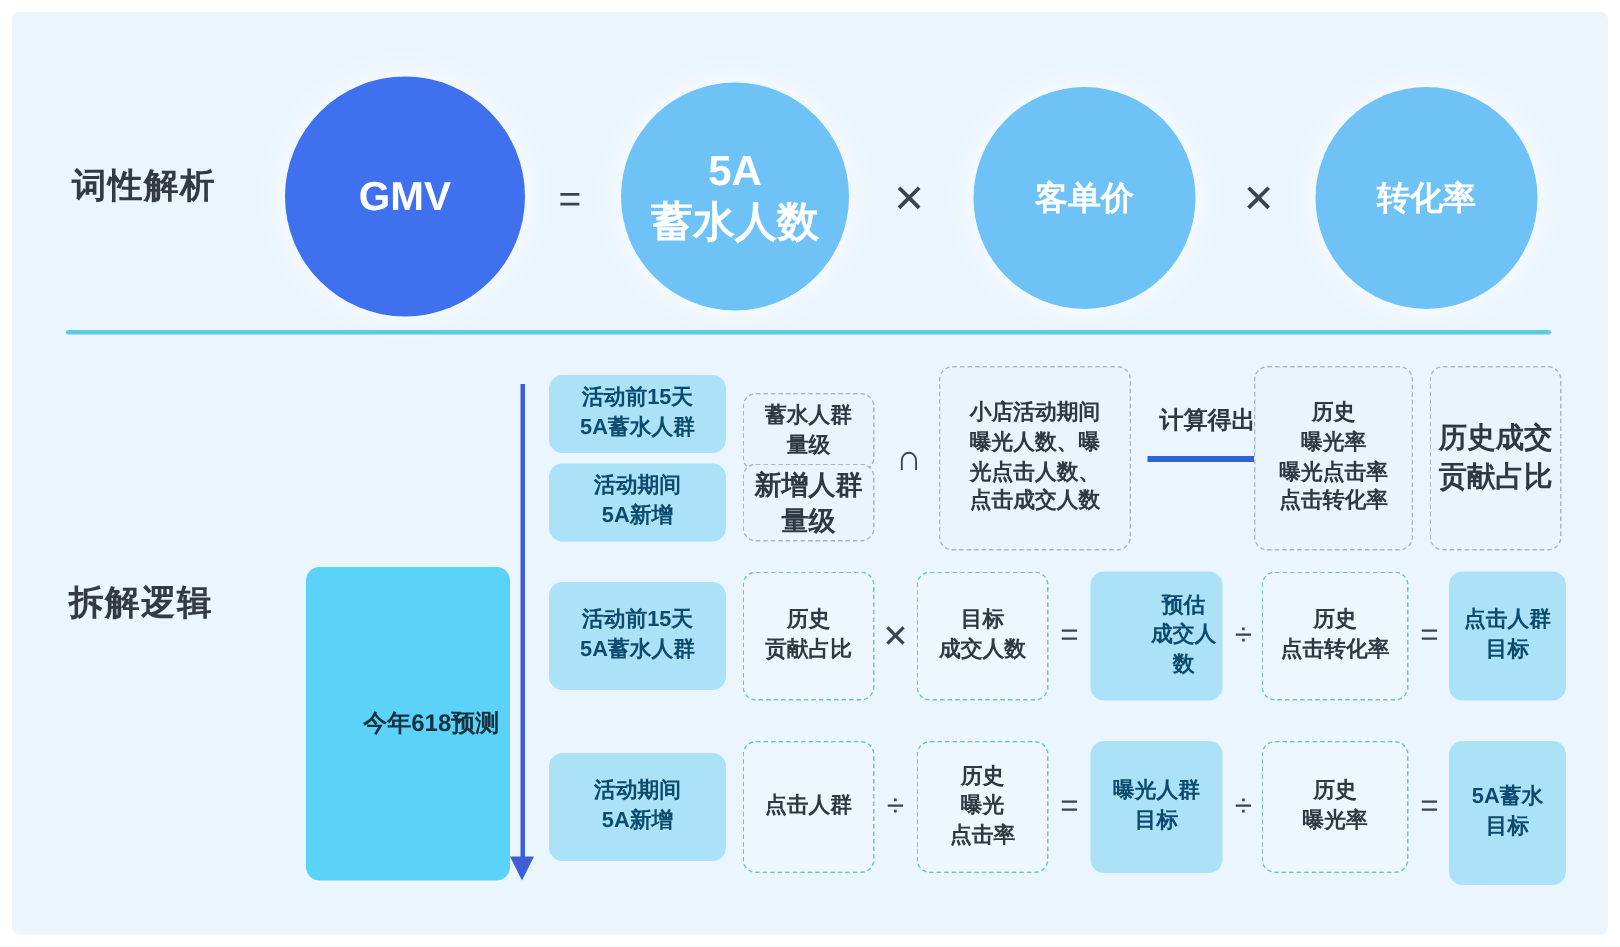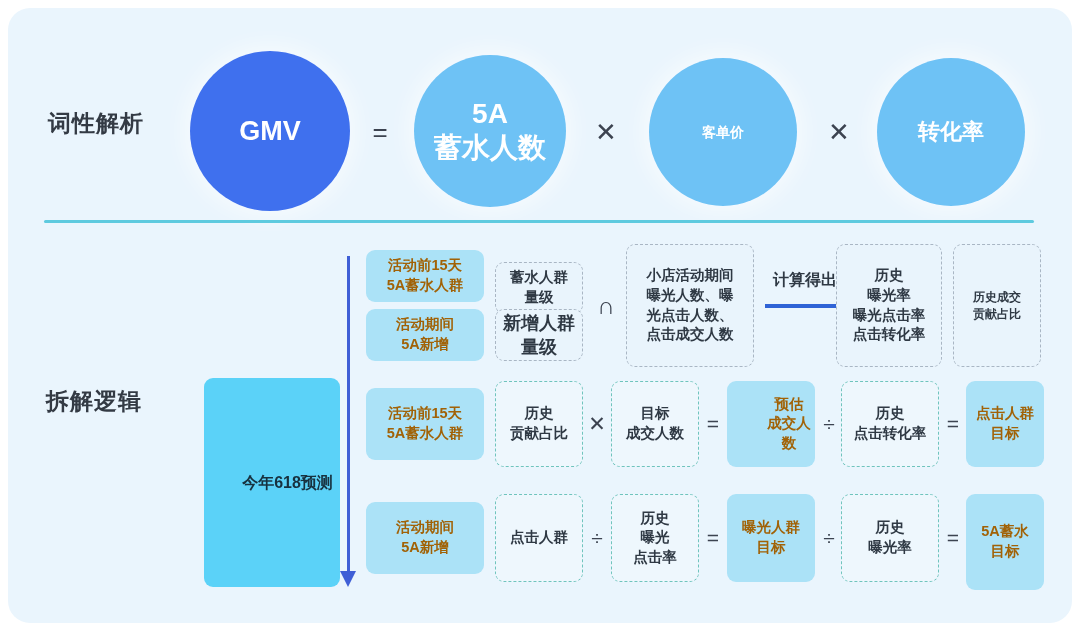--- a/index.html
+++ b/index.html
@@ -6,21 +6,21 @@
   body{
     width:1080px;height:631px;
     background:#ffffff;
     font-family:"Liberation Sans","DejaVu Sans",sans-serif;
     overflow:hidden;
   }
   #canvas{
     position:absolute;left:8px;top:8px;
     width:1064px;height:615px;
     background:#eaf5fd;
-    border-radius:22px;
+    border-radius:5px;
     overflow:hidden;
   }
 
   
   #sec1{position:absolute;left:0;top:0;width:1064px;height:205px;}
   .sec-label{
     position:absolute;
     font-size:23px;font-weight:bold;color:#333a44;
     letter-spacing:1px;white-space:nowrap;
   }
@@ -31,21 +31,21 @@
     position:absolute;border-radius:50%;
     display:flex;align-items:center;justify-content:center;
     text-align:center;line-height:1.2;
     color:#ffffff;font-weight:bold;
     box-shadow:0 0 22px 6px rgba(255,255,255,0.55);
   }
   .circle.dark{background:#3f70ee;}
   .circle.light{background:#6ec2f5;}
   #c-gmv{left:182px;top:43px;width:160px;height:160px;font-size:27px;}
   #c-5a{left:406px;top:47px;width:152px;height:152px;font-size:28px;}
-  #c-price{left:641px;top:50px;width:148px;height:148px;font-size:14px;}
+  #c-price{left:641px;top:50px;width:148px;height:148px;font-size:22px;}
   #c-conv{left:869px;top:50px;width:148px;height:148px;font-size:22px;}
 
   .op-top{
     position:absolute;font-size:26px;color:#3c4350;font-weight:400;
     display:flex;align-items:center;justify-content:center;
     width:34px;height:34px;
   }
   #op-eq{left:355px;top:107px;}
   #op-x1{left:581px;top:107px;}
   #op-x2{left:814px;top:107px;}
@@ -62,21 +62,21 @@
     position:absolute;
     display:flex;align-items:center;justify-content:center;
     text-align:center;line-height:1.35;
     font-weight:bold;color:#2f3944;
     border-radius:9px;
     box-sizing:border-box;
   }
   
   .fill-pale{background:#c6e3f8;color:#2c3a47;}
   .fill-cyan{background:#5bd2f8;color:#17313f;padding-left:31px;}
-  .fill-blue{background:#abe2f7;color:#a16207;}
+  .fill-blue{background:#abe2f7;color:#0c4a6e;}
   
   .dash-gray{
     background:#e9f4fc;
     border:1.6px dashed #a9b6c4;
     color:#2f3944;
   }
   .dash-teal{
     background:#eef7fd;
     border:1.6px dashed #6fc4bd;
     color:#2f3944;
@@ -192,21 +192,21 @@
     </div>
 
     <div id="calc-label">计算得出</div>
     <div id="hline"></div>
     <div id="hhead"></div>
 
     <div class="block dash-gray" style="left:828px;top:18px;width:106px;height:123px;font-size:14.5px;">
       <span>历史<br>曝光率<br>曝光点击率<br>点击转化率</span>
     </div>
 
-    <div class="block dash-gray" style="left:945px;top:18px;width:88px;height:123px;font-size:12px;">
+    <div class="block dash-gray" style="left:945px;top:18px;width:88px;height:123px;font-size:19px;">
       <span>历史成交<br>贡献占比</span>
     </div>
 
     <div class="block fill-blue" style="left:358px;top:162px;width:118px;height:72px;font-size:14.5px;">
       <span>活动前15天<br>5A蓄水人群</span>
     </div>
 
     <div class="block dash-teal" style="left:487px;top:155px;width:88px;height:86px;font-size:14.5px;">
       <span>历史<br>贡献占比</span>
     </div>

